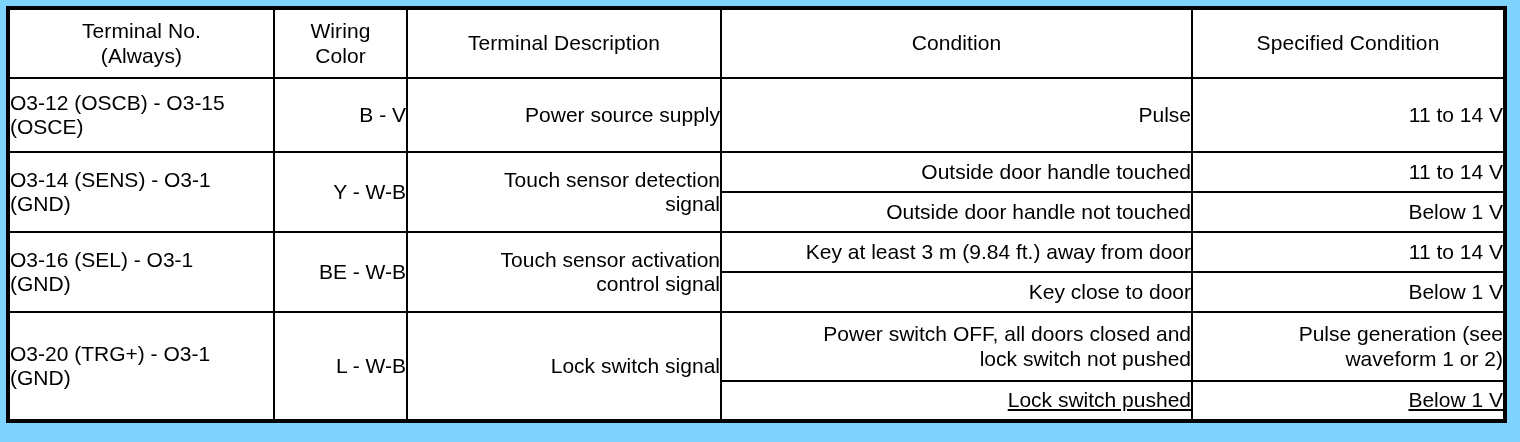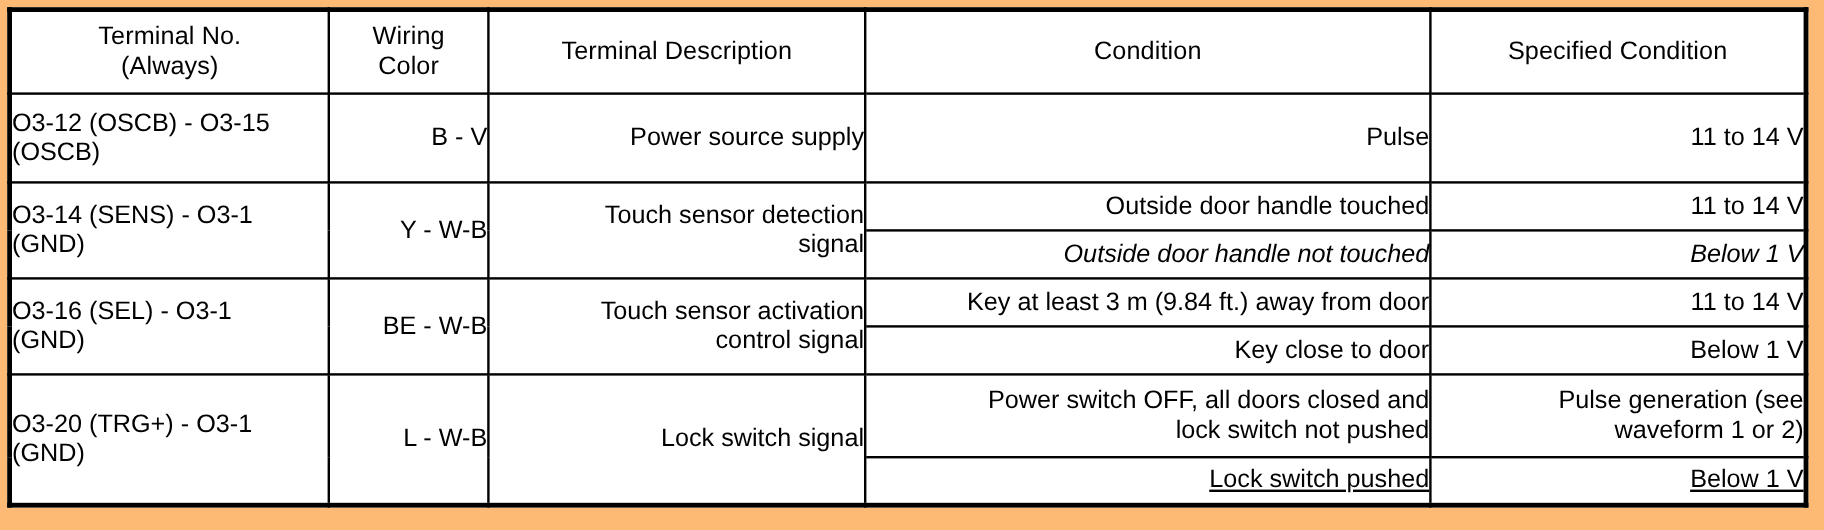--- a/index.html
+++ b/index.html
@@ -12,21 +12,21 @@
     height: 442px;
     font-family: "Liberation Sans", sans-serif;
     color: #000000;
     overflow: hidden;
   }
 
   .sheet {
     position: relative;
     width: 1520px;
     height: 442px;
-    background: #fdba74;
+    background: #7dd3fc;
   }
 
   
   table.spec-table {
     position: absolute;
     left: 6px;
     top: 6px;
     width: 1497px;
     border-collapse: collapse;
     table-layout: fixed;
@@ -125,21 +125,21 @@
           <div>Specified Condition</div>
         </th>
       </tr>
     </thead>
 
     <tbody>
 
       <tr class="grp-top" style="height:74px;">
         <td class="rowspan-cell" rowspan="1">
           <div>O3-12 (OSCB) - O3-15</div>
-          <div>(OSCB)</div>
+          <div>(OSCE)</div>
         </td>
         <td class="center" rowspan="1">
           <div>B - V</div>
         </td>
         <td class="center" rowspan="1">
           <div>Power source supply</div>
         </td>
         <td class="center">
           <div>Pulse</div>
         </td>
@@ -160,21 +160,21 @@
           <div>Touch sensor detection</div>
           <div>signal</div>
         </td>
         <td class="left">
           <div>Outside door handle touched</div>
         </td>
         <td class="center">
           <div>11 to 14 V</div>
         </td>
       </tr>
-      <tr style="height:40px;font-style:italic;">
+      <tr style="height:40px;">
         <td class="left sub-rule">
           <div>Outside door handle not touched</div>
         </td>
         <td class="center sub-rule">
           <div>Below 1 V</div>
         </td>
       </tr>
 
       <tr class="grp-top" style="height:40px;">
         <td class="rowspan-cell" rowspan="2">

